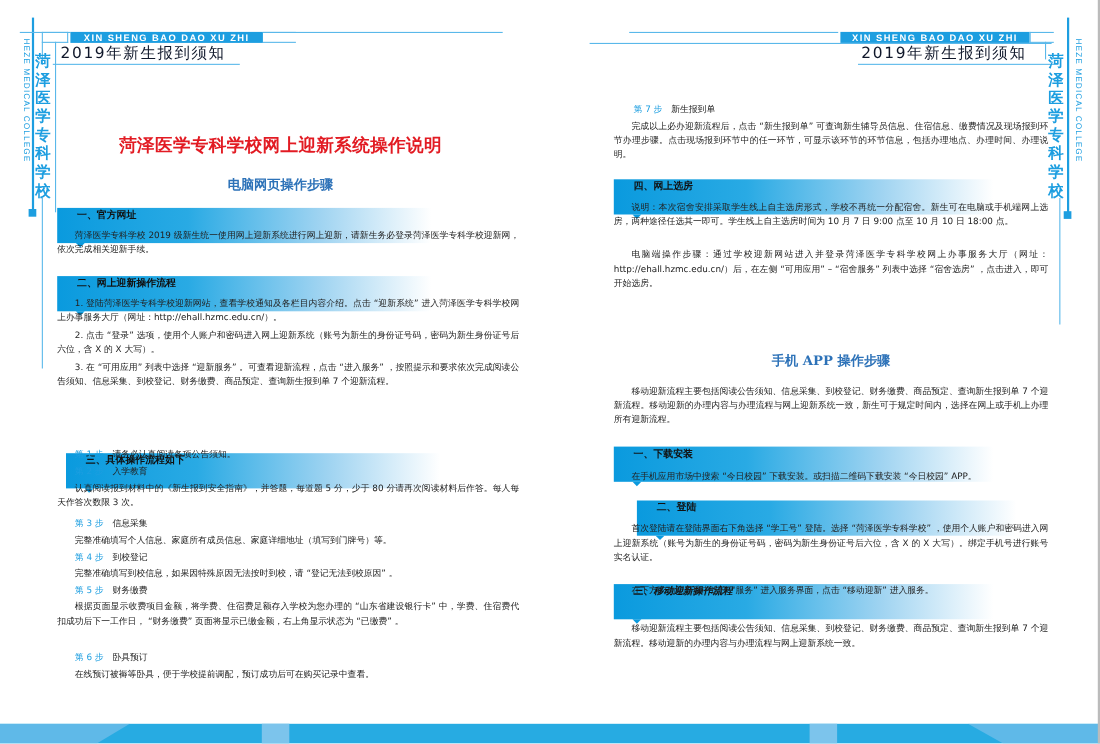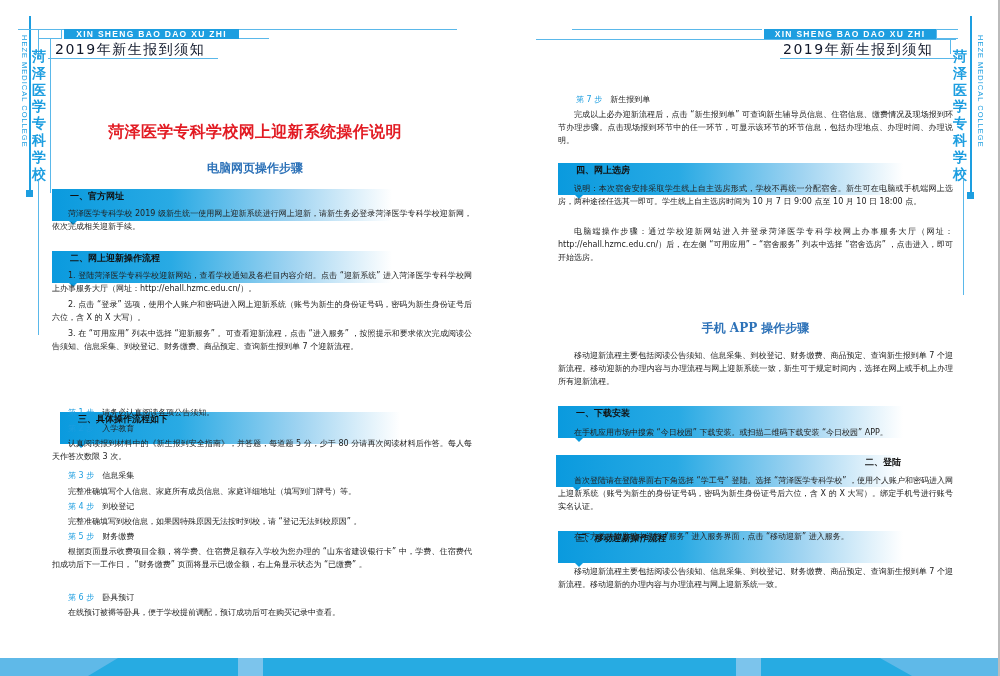--- a/index.html
+++ b/index.html
@@ -130,21 +130,21 @@
 <div class="sec-bar" style="left:558px; top:163px; width:345px;">四、网上选房</div>
 <div class="para" style="left:558px; top:182px; width:395px;">说明：本次宿舍安排采取学生线上自主选房形式，学校不再统一分配宿舍。新生可在电脑或手机端网上选房，两种途径任选其一即可。学生线上自主选房时间为 10 月 7 日 9:00 点至 10 月 10 日 18:00 点。</div>
 <div class="para" style="left:558px; top:225px; width:395px;">电脑端操作步骤：通过学校迎新网站进入并登录菏泽医学专科学校网上办事服务大厅（网址：http://ehall.hzmc.edu.cn/）后，在左侧 “可用应用” – “宿舍服务” 列表中选择 “宿舍选房” ，点击进入，即可开始选房。</div>
 
 <div class="sub-title" style="left:558px; top:320px; width:395px;">手机 APP 操作步骤</div>
 <div class="para" style="left:558px; top:349px; width:395px;">移动迎新流程主要包括阅读公告须知、信息采集、到校登记、财务缴费、商品预定、查询新生报到单 7 个迎新流程。移动迎新的办理内容与办理流程与网上迎新系统一致，新生可于规定时间内，选择在网上或手机上办理所有迎新流程。</div>
 
 <div class="sec-bar" style="left:558px; top:406px; width:345px;">一、下载安装</div>
 <div class="para" style="left:558px; top:426px; width:395px;">在手机应用市场中搜索 “今日校园” 下载安装。或扫描二维码下载安装 “今日校园” APP。</div>
 
-<div class="sec-bar" style="left:556px; top:455px; width:345px;text-align:right;">二、登陆</div>
+<div class="sec-bar" style="left:579px; top:455px; width:345px;">二、登陆</div>
 <div class="para" style="left:558px; top:474px; width:395px;">首次登陆请在登陆界面右下角选择 “学工号” 登陆。选择 “菏泽医学专科学校” ，使用个人账户和密码进入网上迎新系统（账号为新生的身份证号码，密码为新生身份证号后六位，含 X 的 X 大写）。绑定手机号进行账号实名认证。</div>
 
 <div class="sec-bar" style="left:558px; top:531px; width:345px;font-style:italic;">三、移动迎新操作流程</div>
 <div class="para" style="left:558px; top:530px; width:395px;">在下方的功能导航中选择 “服务” 进入服务界面，点击 “移动迎新” 进入服务。</div>
 <div class="para" style="left:558px; top:565px; width:395px;">移动迎新流程主要包括阅读公告须知、信息采集、到校登记、财务缴费、商品预定、查询新生报到单 7 个迎新流程。移动迎新的办理内容与办理流程与网上迎新系统一致。</div>
 
 <div>
   <div class="footer-bar" style="left:0; width:1000px;"></div>
   <svg class="footer-tri" style="left:0; width:120px;" viewBox="0 0 120 18" preserveAspectRatio="none">
     <polygon points="0,0 118,0 88,18 0,18" fill="#5fb9e8"></polygon>

